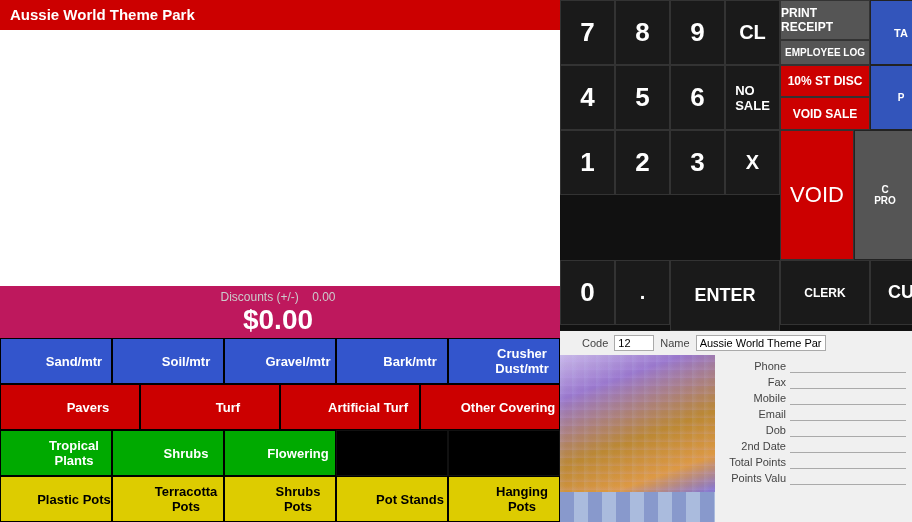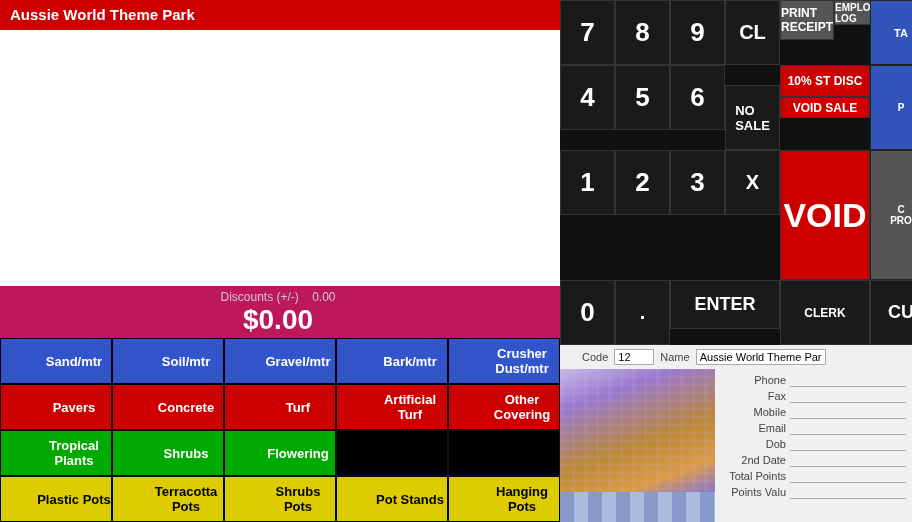--- a/index.html
+++ b/index.html
@@ -220,21 +220,20 @@
     <div class="product-row">
       <div class="product-btn btn-blue">Sand/mtr</div>
       <div class="product-btn btn-blue">Soil/mtr</div>
       <div class="product-btn btn-blue">Gravel/mtr</div>
       <div class="product-btn btn-blue">Bark/mtr</div>
       <div class="product-btn btn-blue">Crusher Dust/mtr</div>
     </div>
 
     <div class="product-row">
       <div class="product-btn btn-red">Pavers</div>
-      <div class="product-btn btn-red">Concrete</div>
       <div class="product-btn btn-red">Turf</div>
       <div class="product-btn btn-red">Artificial Turf</div>
       <div class="product-btn btn-red">Other Covering</div>
     </div>
 
     <div class="product-row">
       <div class="product-btn btn-green">Tropical Plants</div>
       <div class="product-btn btn-green">Shrubs</div>
       <div class="product-btn btn-green">Flowering</div>
       <div class="product-btn btn-empty"></div>
@@ -258,68 +257,68 @@
     <div style="display:flex; flex-direction:column;">
 
       <div style="display:flex; flex-direction:row;">
         <div style="display:flex; flex-direction:row;">
           <div class="num-btn" style="width:55px;height:65px;">7</div>
           <div class="num-btn" style="width:55px;height:65px;">8</div>
           <div class="num-btn" style="width:55px;height:65px;">9</div>
           <div class="num-btn cl-btn" style="width:55px;height:65px;">CL</div>
         </div>
 
-        <div style="display:flex; flex-direction:row; width:90px;">
+        <div style="display:flex; flex-direction:column; width:90px;">
           <div class="num-btn" style="width:90px;height:40px;font-size:12px;background:#555;">PRINT RECEIPT</div>
           <div class="num-btn" style="width:90px;height:25px;font-size:10px;background:#555;">EMPLOYEE LOG</div>
         </div>
 
         <div style="display:flex; flex-direction:column; width:62px;">
           <div class="right-extra-btn" style="height:65px;">TA</div>
         </div>
       </div>
 
       <div style="display:flex; flex-direction:row;">
         <div style="display:flex; flex-direction:row;">
           <div class="num-btn" style="width:55px;height:65px;">4</div>
           <div class="num-btn" style="width:55px;height:65px;">5</div>
           <div class="num-btn" style="width:55px;height:65px;">6</div>
-          <div class="num-btn action" style="width:55px;height:65px;font-size:13px;margin-top:20px;">NO<br>SALE</div>
+          <div class="num-btn action" style="width:55px;height:65px;font-size:13px;">NO<br>SALE</div>
         </div>
 
         <div style="display:flex; flex-direction:column; width:90px;">
           <div class="num-btn red-btn" style="width:90px;height:32px;font-size:12px;">10% ST DISC</div>
-          <div class="num-btn red-btn" style="width:90px;height:21px;font-size:12px;">VOID SALE</div>
+          <div class="num-btn red-btn" style="width:90px;height:33px;font-size:12px;">VOID SALE</div>
         </div>
 
         <div style="display:flex; flex-direction:column; width:62px;">
           <div class="right-extra-btn" style="height:65px;font-size:10px;">P</div>
         </div>
       </div>
 
       <div style="display:flex; flex-direction:row;">
         <div style="display:flex; flex-direction:row;">
           <div class="num-btn" style="width:55px;height:65px;">1</div>
           <div class="num-btn" style="width:55px;height:65px;">2</div>
           <div class="num-btn" style="width:55px;height:65px;">3</div>
           <div class="num-btn" style="width:55px;height:65px;font-size:20px;">X</div>
         </div>
 
-        <div class="num-btn red-btn" style="width:90px;height:130px;font-size:34px;font-weight:bold;">VOID</div>
+        <div class="num-btn red-btn" style="width:74px;height:130px;font-size:22px;font-weight:normal;">VOID</div>
 
         <div style="display:flex; flex-direction:column; width:62px;">
           <div class="right-extra-btn partial" style="height:65px;font-size:10px;">C<br>PRO</div>
         </div>
       </div>
 
       <div style="display:flex; flex-direction:row;">
         <div style="display:flex; flex-direction:row;">
           <div class="num-btn" style="width:55px;height:65px;">0</div>
           <div class="num-btn" style="width:55px;height:65px;font-size:20px;">.</div>
-          <div class="num-btn enter-btn" style="width:110px;height:49px;font-size:18px;">ENTER</div>
+          <div class="num-btn enter-btn" style="width:110px;height:71px;font-size:18px;">ENTER</div>
         </div>
 
         <div class="num-btn clerk-btn" style="width:90px;height:65px;font-size:12px;">CLERK</div>
 
         <div class="num-btn cu-btn" style="width:62px;height:65px;font-size:18px;">CU</div>
       </div>
     </div>
 
   </div>
 

